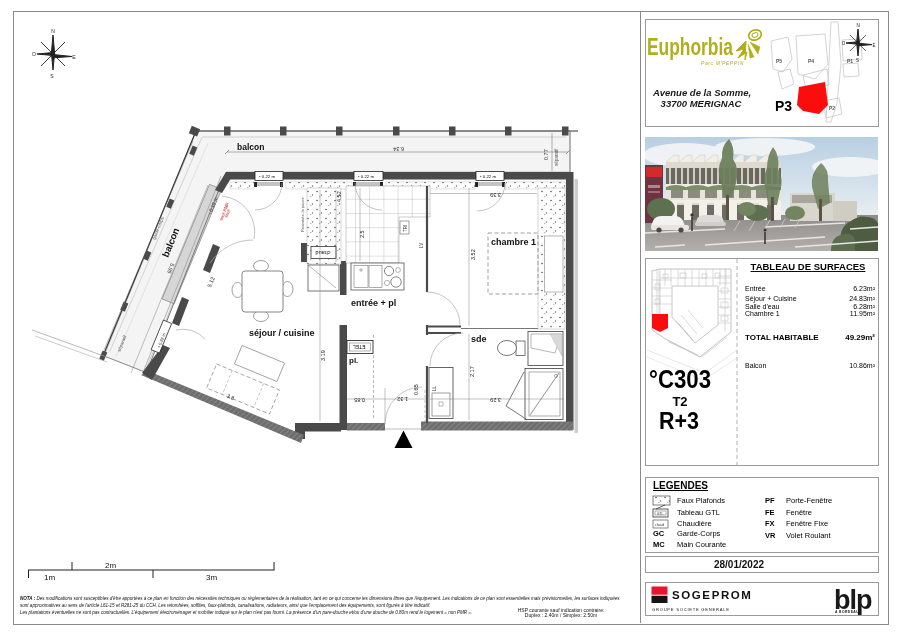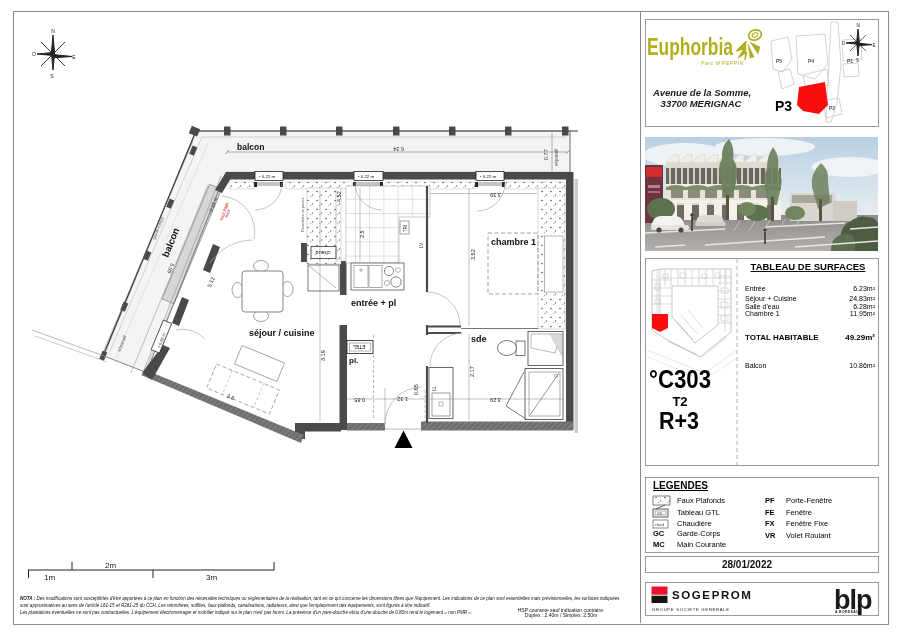--- a/index.html
+++ b/index.html
@@ -575,21 +575,21 @@
     <text x="32" y="59">Garde-Corps</text>
     <text x="32" y="70">Main Courante</text>
     <text x="141" y="26">Porte-Fenêtre</text>
     <text x="141" y="37.5">Fenêtre</text>
     <text x="141" y="49">Fenêtre Fixe</text>
     <text x="141" y="60.5">Volet Roulant</text>
   </g>
 </svg>
 
 <div class="panel" style="left:645px;top:556px;width:234px;height:17px;"></div>
-<div class="abs" style="left:645px;top:559px;width:188px;text-align:center;font-size:10px;font-weight:bold;color:#111;padding-left:8px;">28/01/2022</div>
+<div class="abs" style="left:645px;top:559px;width:188px;text-align:center;font-size:10px;font-weight:bold;color:#111;">28/01/2022</div>
 
 <div class="panel" style="left:645px;top:582px;width:234px;height:34px;"></div>
 <svg class="abs" style="left:645px;top:582px;" width="234" height="34" viewBox="0 0 234 34">
   <rect x="6.5" y="4.5" width="16" height="8.2" fill="#e9142d"></rect>
   <rect x="6.5" y="13.7" width="16" height="7.3" fill="#141414"></rect>
   <text x="27" y="17" font-size="11.5" font-weight="bold" fill="#111" letter-spacing="1.6">SOGEPROM</text>
   <text x="7" y="29" font-size="4.2" fill="#222" letter-spacing="0.7">GROUPE SOCIETE GENERALE</text>
   <text x="189" y="27" font-size="27" font-weight="bold" fill="#191919" letter-spacing="-1" font-family="Liberation Sans">blp</text>
   <text x="190" y="30.5" font-size="3.4" font-weight="bold" fill="#191919" letter-spacing="0.4">A BORDEAUX</text>
 </svg>

